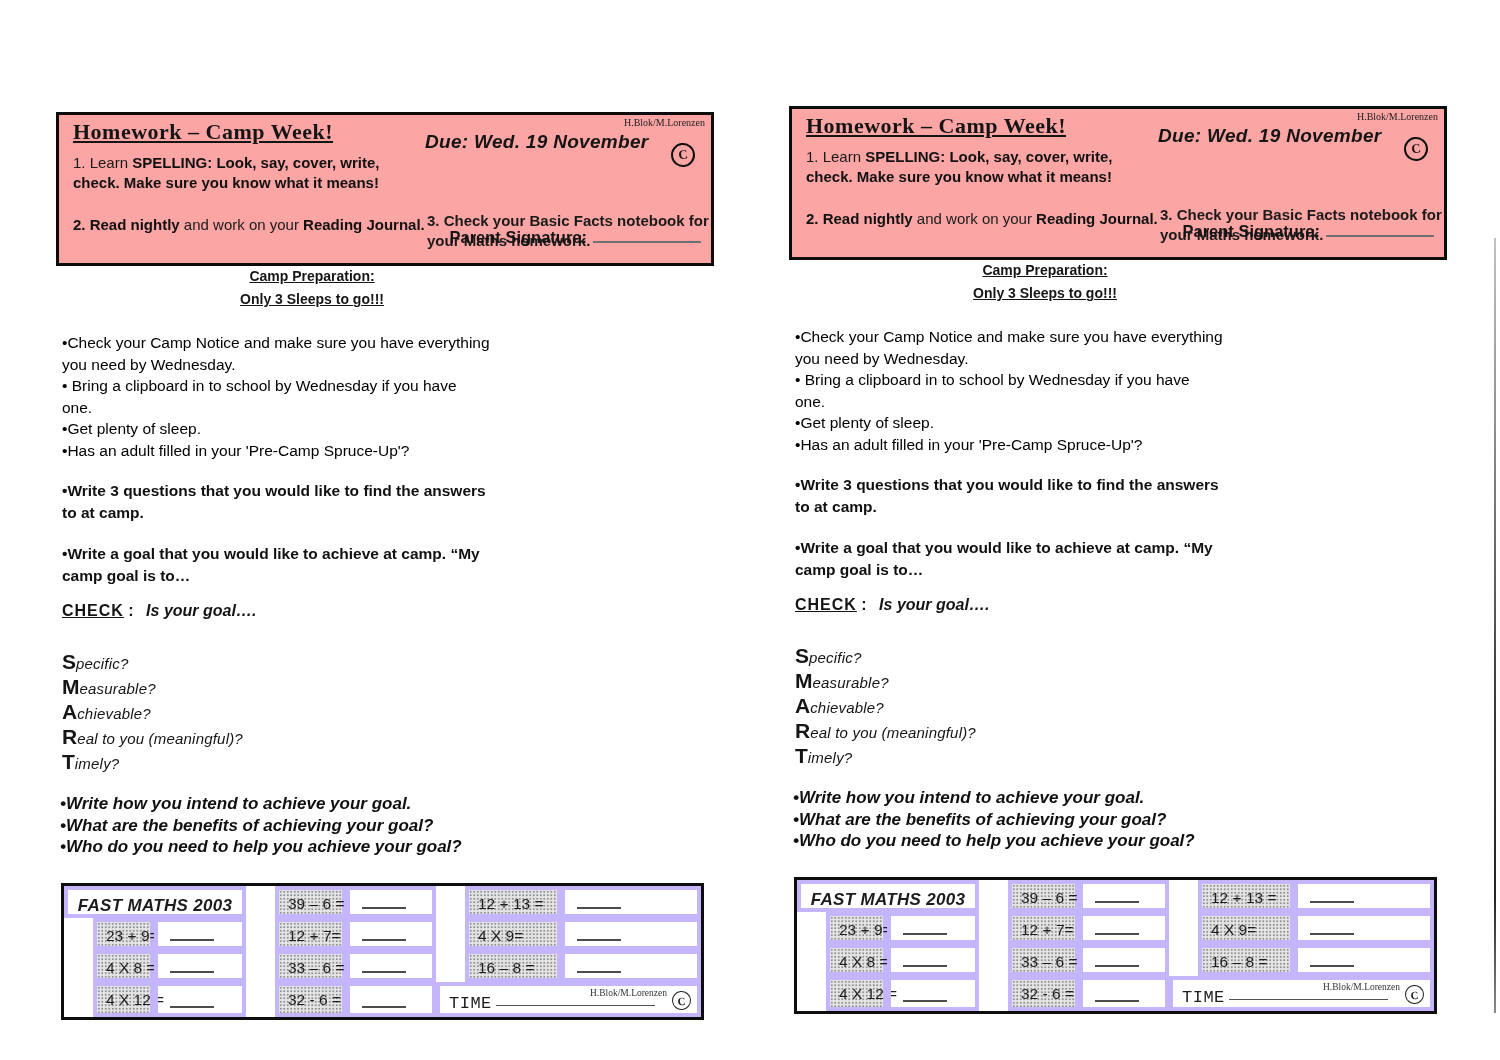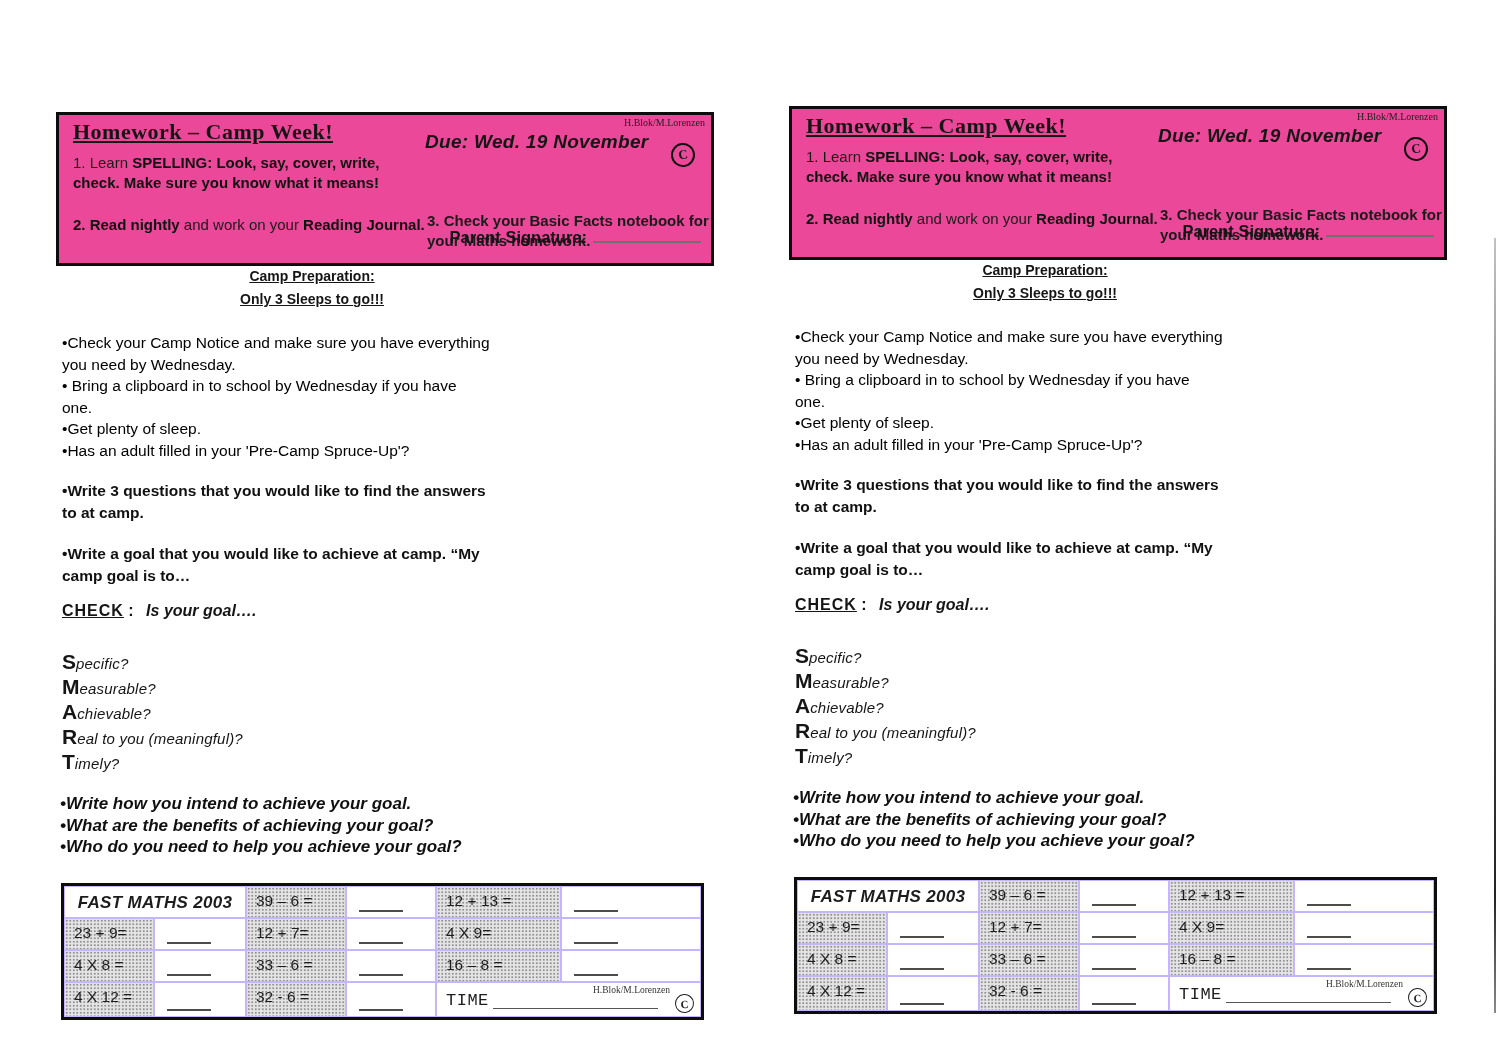--- a/index.html
+++ b/index.html
@@ -8,21 +8,21 @@
     overflow:hidden;color:#151515;
     font-family:"Liberation Sans","DejaVu Sans",sans-serif;
     -webkit-font-smoothing:antialiased;
   }
   .page{position:absolute;inset:0;}
   .panel{position:absolute;width:658px;height:915px;}
   .panel:nth-of-type(1){left:56px;top:112px;}
   .panel:nth-of-type(2){left:789px;top:106px;}
 
   
-  .hw-box{position:absolute;left:0;top:0;width:652px;height:148px;border:3px solid #0c0c0c;background:#ec4899;}
+  .hw-box{position:absolute;left:0;top:0;width:652px;height:148px;border:3px solid #0c0c0c;background:#fca5a5;}
   .hw-title{
     position:absolute;left:14px;top:4px;margin:0;
     font-family:"Liberation Serif","DejaVu Serif",serif;
     font-size:22px;font-weight:bold;text-decoration:underline;letter-spacing:.5px;
   }
   .hw-item{position:absolute;margin:0;font-size:15px;line-height:20px;color:#1a1a1a;}
   .hw-item b{color:#111;}
   .it1{left:14px;top:38px;width:352px;}
   .it2{left:14px;top:100px;width:430px;}
   .it3{left:368px;top:54px;width:290px;font-weight:bold;margin-top:42px;}
@@ -54,25 +54,26 @@
   .sr{font-size:15px;font-style:italic;font-weight:500;letter-spacing:.2px;}
   .goals{position:absolute;left:4px;top:681px;width:460px;font-size:17px;line-height:21.5px;font-weight:bold;font-style:italic;color:#101010;}
 
   
   .maths{
     position:absolute;left:5px;top:771px;
     display:grid;grid-template-columns:90px 92px 100px 90px 125px 140px;
     grid-template-rows:32px 32px 32px 35px;
     border:3px solid #0d0d0d;background:#fff;
   }
-  .mc{border:1px solid #c4b5fd;position:relative;font-size:15.5px;color:#1c1c1c;padding:5px 0 0 9px;box-sizing:border-box;white-space:nowrap;}
+  .mc{border:4px solid #c4b5fd;position:relative;font-size:15.5px;color:#1c1c1c;padding:5px 0 0 9px;box-sizing:border-box;white-space:nowrap;}
   .mc.shade{
     background-color:#e4e4e4;
     background-image:radial-gradient(#8f8f8f .9px, rgba(0,0,0,0) 1px);
     background-size:3.5px 3.5px;
+    margin-left:29px;
   }
   .mc.capt{grid-column:1/3;font-size:17px;font-weight:bold;font-style:italic;text-align:center;padding:6px 0 0 0;letter-spacing:.3px;}
   .ans-line{position:absolute;left:12px;bottom:5px;width:44px;border-bottom:2px solid #4c4c4c;}
   .time-cell{grid-column:5/7;}
   .time-lbl{position:absolute;left:9px;top:8px;font-size:17px;letter-spacing:.5px;font-family:Liberation Mono, monospace;}
   .time-line{position:absolute;left:56px;right:42px;bottom:7px;border-bottom:1.5px solid #555;}
   .tbl-credit{position:absolute;right:30px;top:2px;font-family:"Liberation Serif",serif;font-size:9.5px;color:#333;}
   .tbl-copy{
     position:absolute;right:6px;bottom:3px;width:17px;height:17px;border:1.6px solid #222;border-radius:50%;
     display:flex;align-items:center;justify-content:center;

